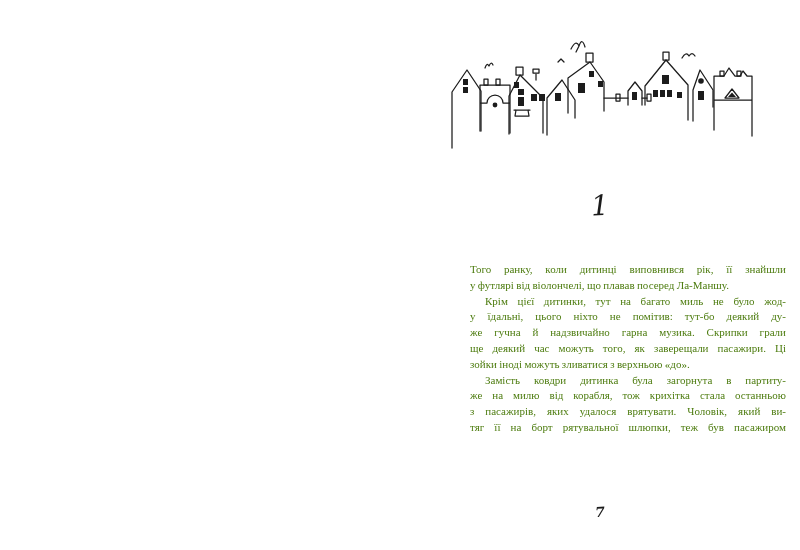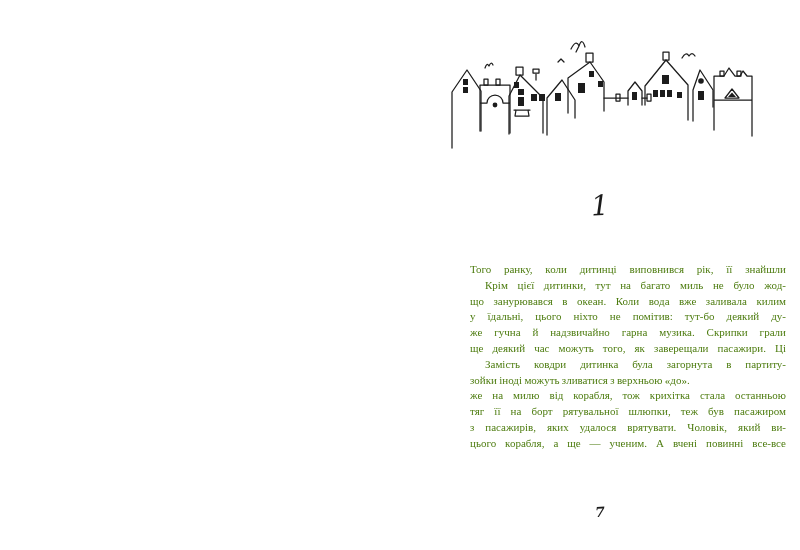--- a/index.html
+++ b/index.html
@@ -129,28 +129,27 @@
       <rect x="289" y="37" width="4" height="5"></rect>
       <path d="M277 64 L284 55 L291 64 Z"></path>
       <path class="fill" d="M280 63 L284 58.5 L288 63 Z"></path>
     </g>
   </svg>
 
   <div class="chapter-number">1</div>
 
   <div class="text-block">
       <div class="line">Того ранку, коли дитинці виповнився рік, її знайшли</div>
+      <div class="line endline">у футлярі від віолончелі, що плавав посеред Ла-Маншу.</div>
       <div class="line indent">Крім цієї дитинки, тут на багато миль не було жод-</div>
-      <div class="line">що занурювався в океан. Коли вода вже заливала килим</div>
       <div class="line">у їдальні, цього ніхто не помітив: тут-бо деякий ду-</div>
       <div class="line">же гучна й надзвичайно гарна музика. Скрипки грали</div>
       <div class="line">ще деякий час можуть того, як заверещали пасажири. Ці</div>
+      <div class="line endline">зойки іноді можуть зливатися з верхньою «до».</div>
       <div class="line indent">Замість ковдри дитинка була загорнута в партиту-</div>
-      <div class="line endline">зойки іноді можуть зливатися з верхньою «до».</div>
       <div class="line">же на милю від корабля, тож крихітка стала останньою</div>
+      <div class="line">з пасажирів, яких удалося врятувати. Чоловік, який ви-</div>
       <div class="line">тяг її на борт рятувальної шлюпки, теж був пасажиром</div>
-      <div class="line">з пасажирів, яких удалося врятувати. Чоловік, який ви-</div>
-      <div class="line">цього корабля, а ще — ученим. А вчені повинні все-все</div>
     </div>
 
   <div class="page-number">7</div>
 
 </div>
 
 </body></html>

